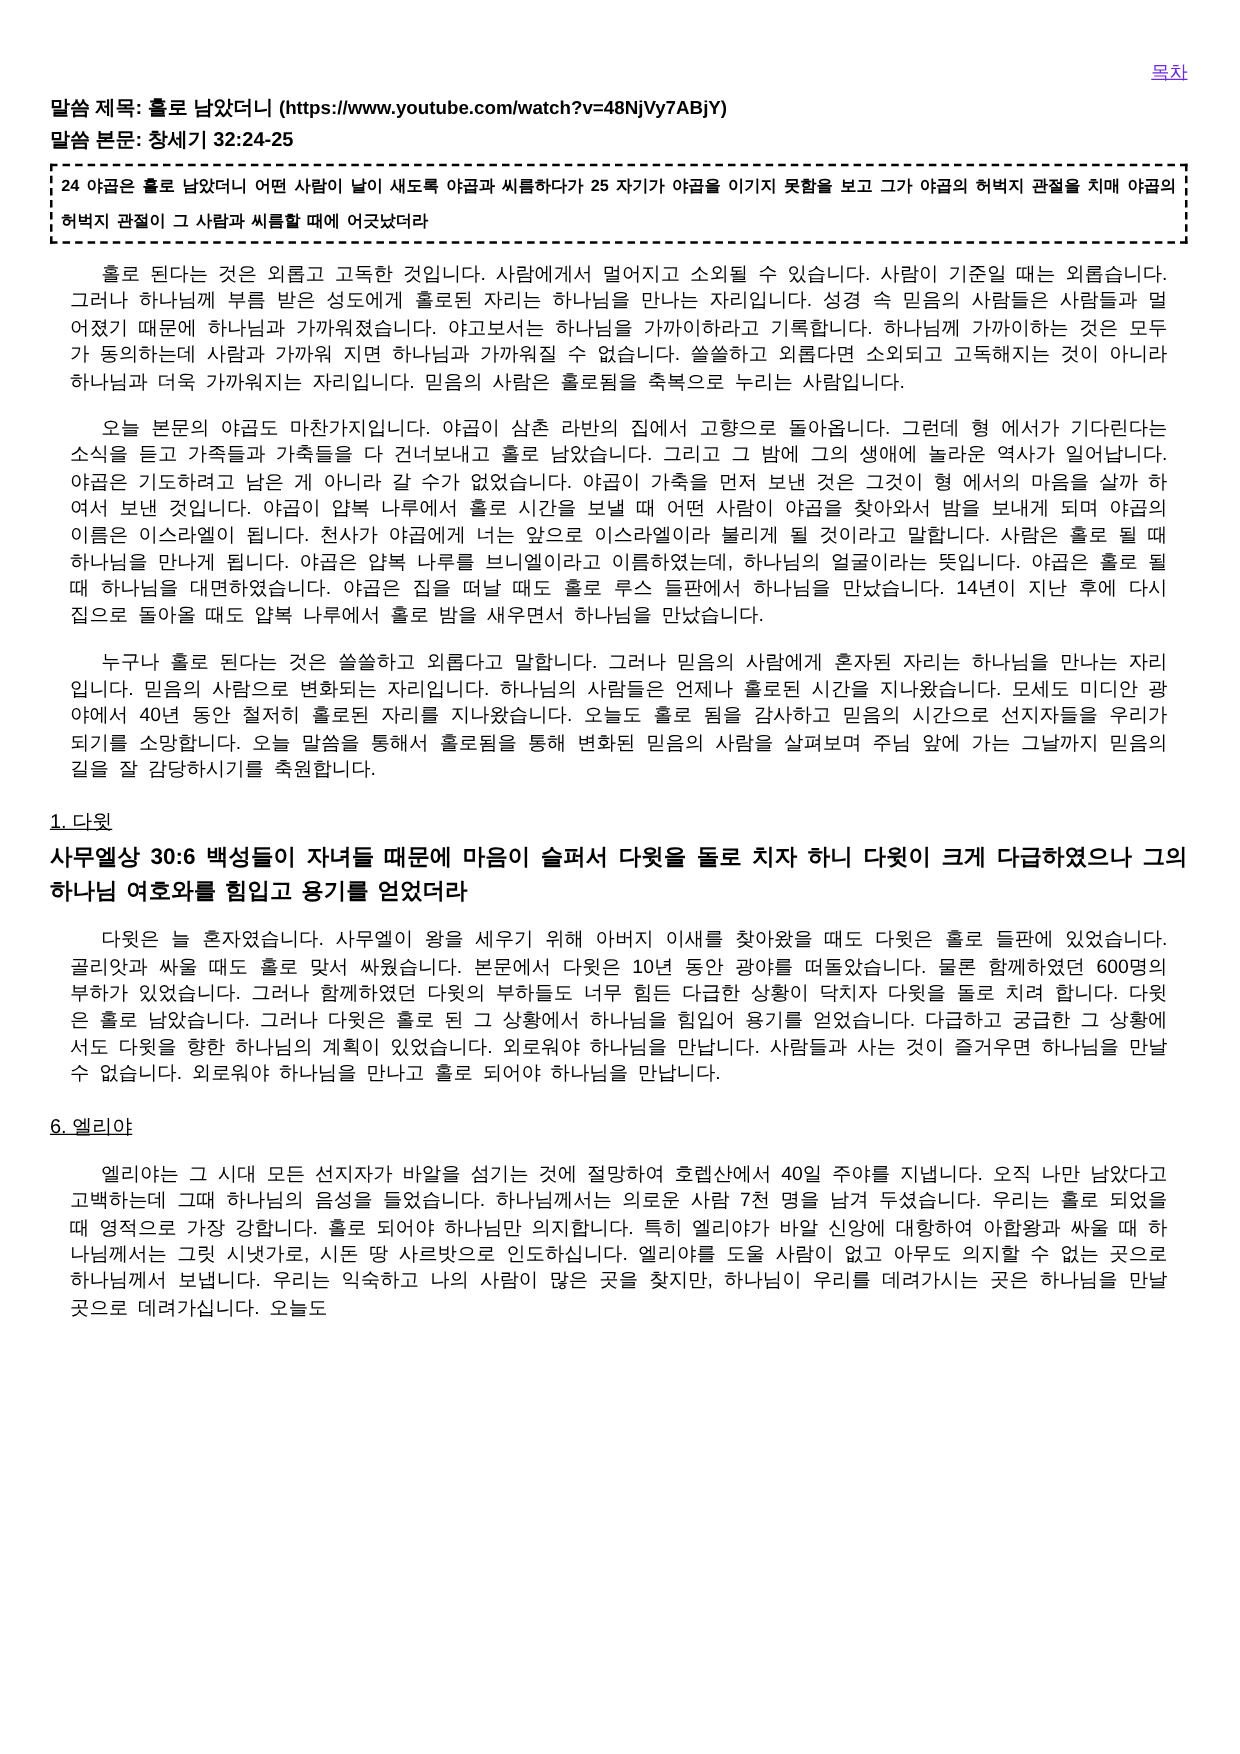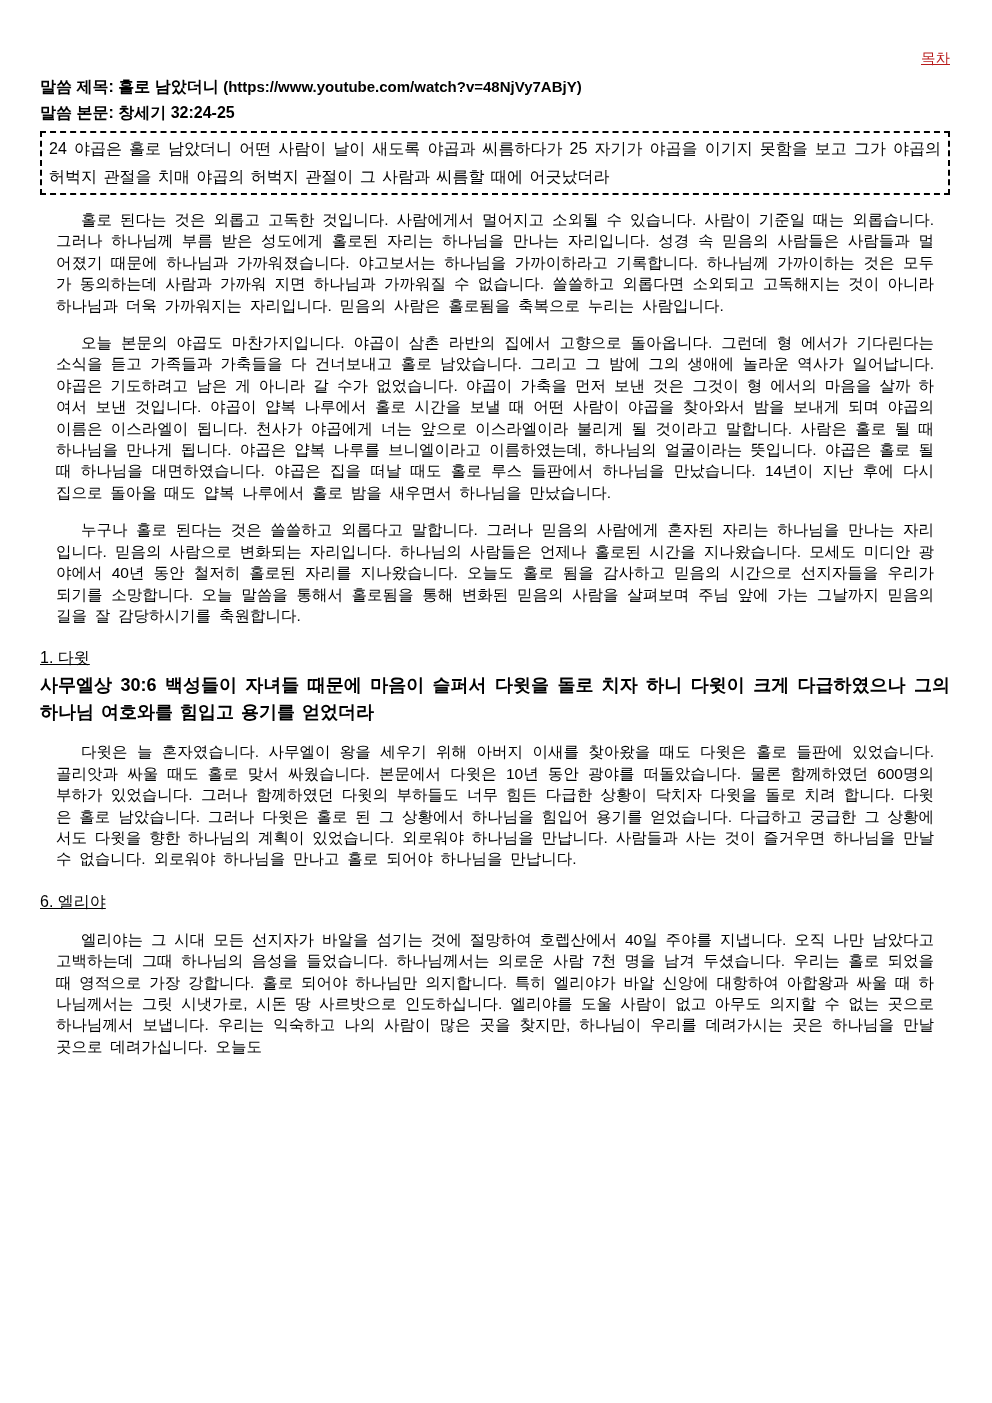--- a/index.html
+++ b/index.html
@@ -19,38 +19,38 @@
     line-height: 18px;
     letter-spacing: 0.5px;
   }
   .toc-line {
     text-align: right;
     margin-top: 7px;
     font-size: 14.5px;
     line-height: 18px;
   }
   .toc-link {
-    color: #b91c1c;
+    color: #6d28d9;
     text-decoration: underline;
     cursor: pointer;
   }
   .title-block { margin-top: 7px; }
   .title-line {
     font-size: 16px;
     font-weight: 700;
     line-height: 26px;
     white-space: nowrap;
   }
   .title-line .url { font-size: 15px; }
   .scripture-box {
     margin-top: 5px;
     border: 2px dashed #000000;
     padding: 2px 7px;
-    font-weight: 400;
-    font-size: 16px;
+    font-weight: 700;
+    font-size: 13px;
     line-height: 28px;
     text-align: justify;
     word-spacing: 2px;
   }
   .para {
     margin: 16px;
     font-size: 15.5px;
     line-height: 21.4px;
     text-align: justify;
     text-indent: 25px;

